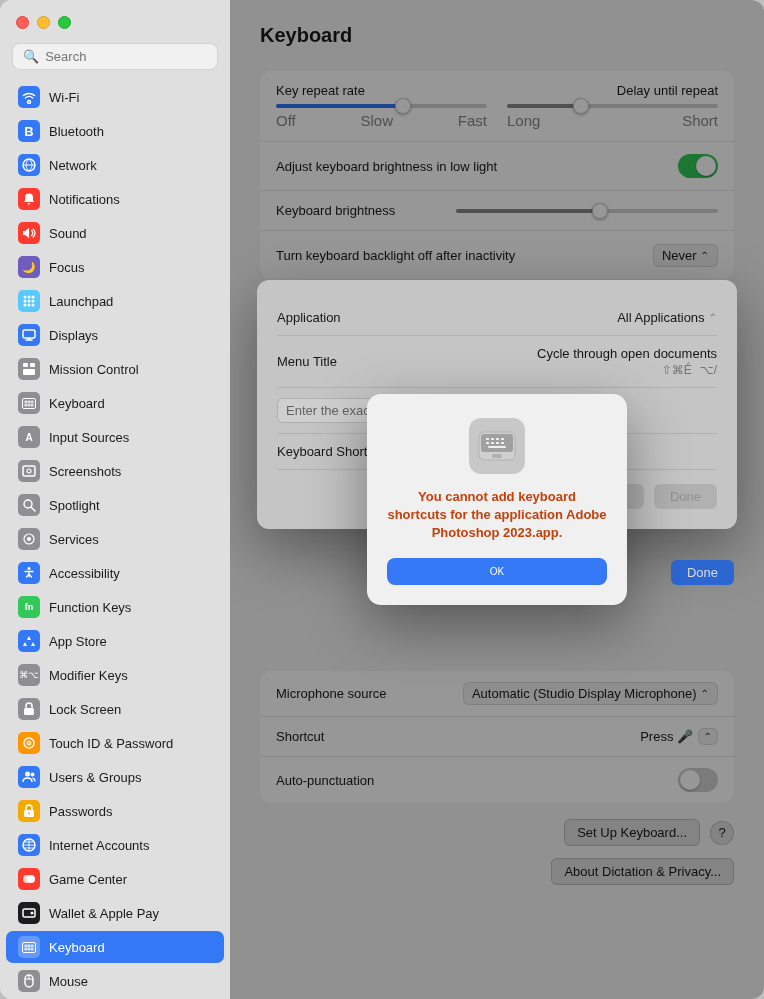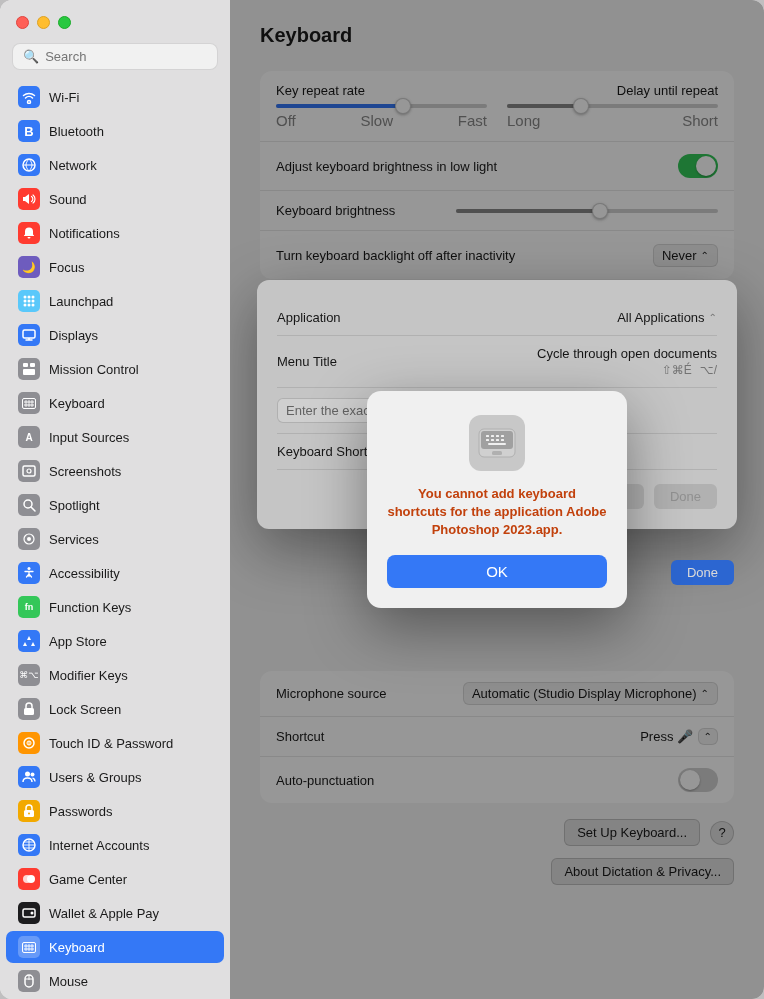--- a/index.html
+++ b/index.html
@@ -413,21 +413,21 @@
       line-height: 1.4;
     }
 
     .alert-ok-btn {
       width: 100%;
       padding: 8px;
       background: #3478f6;
       color: white;
       border: none;
       border-radius: 8px;
-      font-size: 15px;
+      font-size: 10px;
       font-weight: 500;
       cursor: pointer;
     }
 
     
     .bottom-section {
       margin-top: 16px;
     }
 
     .btn-secondary {
@@ -503,36 +503,36 @@
             <circle cx="7" cy="7" r="6" stroke="white" stroke-width="1.5" fill="none"></circle>
             <path d="M7 1C7 1 4 4 4 7s3 6 3 6" stroke="white" stroke-width="1" fill="none"></path>
             <path d="M7 1c0 0 3 3 3 6s-3 6-3 6" stroke="white" stroke-width="1" fill="none"></path>
             <line x1="1.5" y1="7" x2="12.5" y2="7" stroke="white" stroke-width="1"></line>
           </svg>
       </div>
       <span class="sidebar-label">Network</span>
     </div>
 
     <div class="sidebar-item">
+      <div class="sidebar-icon icon-notifications">
+        <svg width="14" height="14" viewBox="0 0 14 14" fill="white">
+            <path d="M7 1.5a4 4 0 014 4v3l1 1v.5H2v-.5l1-1v-3a4 4 0 014-4zM5.5 11h3a1.5 1.5 0 01-3 0z" fill="white"></path>
+          </svg>
+      </div>
+      <span class="sidebar-label">Notifications</span>
+    </div>
+
+    <div class="sidebar-item">
       <div class="sidebar-icon icon-sound">
         <svg width="14" height="14" viewBox="0 0 14 14" fill="white">
             <path d="M3 5H1v4h2l4 3V2L3 5z" fill="white"></path>
             <path d="M9.5 4.5a3 3 0 010 5M11 3a5 5 0 010 8" stroke="white" stroke-width="1.2" fill="none" stroke-linecap="round"></path>
           </svg>
       </div>
       <span class="sidebar-label">Sound</span>
-    </div>
-
-    <div class="sidebar-item">
-      <div class="sidebar-icon icon-notifications">
-        <svg width="14" height="14" viewBox="0 0 14 14" fill="white">
-            <path d="M7 1.5a4 4 0 014 4v3l1 1v.5H2v-.5l1-1v-3a4 4 0 014-4zM5.5 11h3a1.5 1.5 0 01-3 0z" fill="white"></path>
-          </svg>
-      </div>
-      <span class="sidebar-label">Notifications</span>
     </div>
 
     <div class="sidebar-item">
       <div class="sidebar-icon icon-focus">
         <span style="font-size:11px;color:white;">🌙</span>
       </div>
       <span class="sidebar-label">Focus</span>
     </div>
 
     <div class="sidebar-item">

